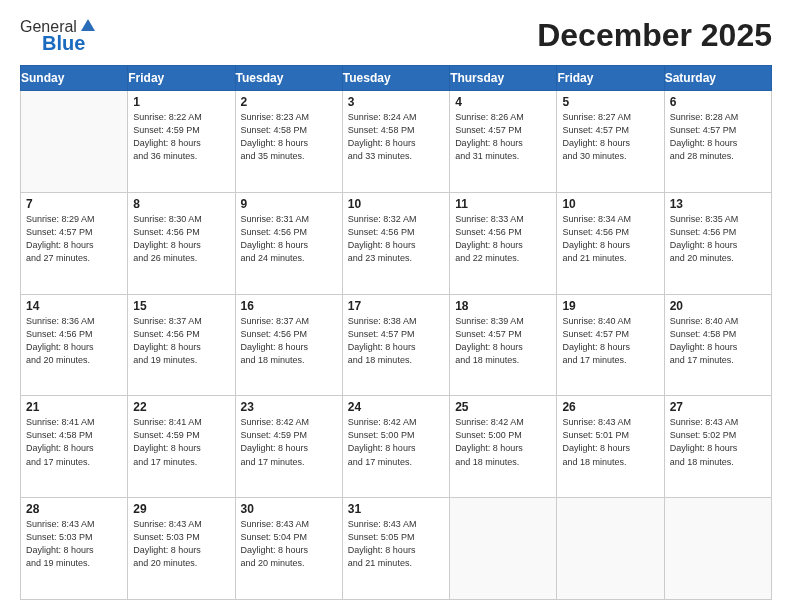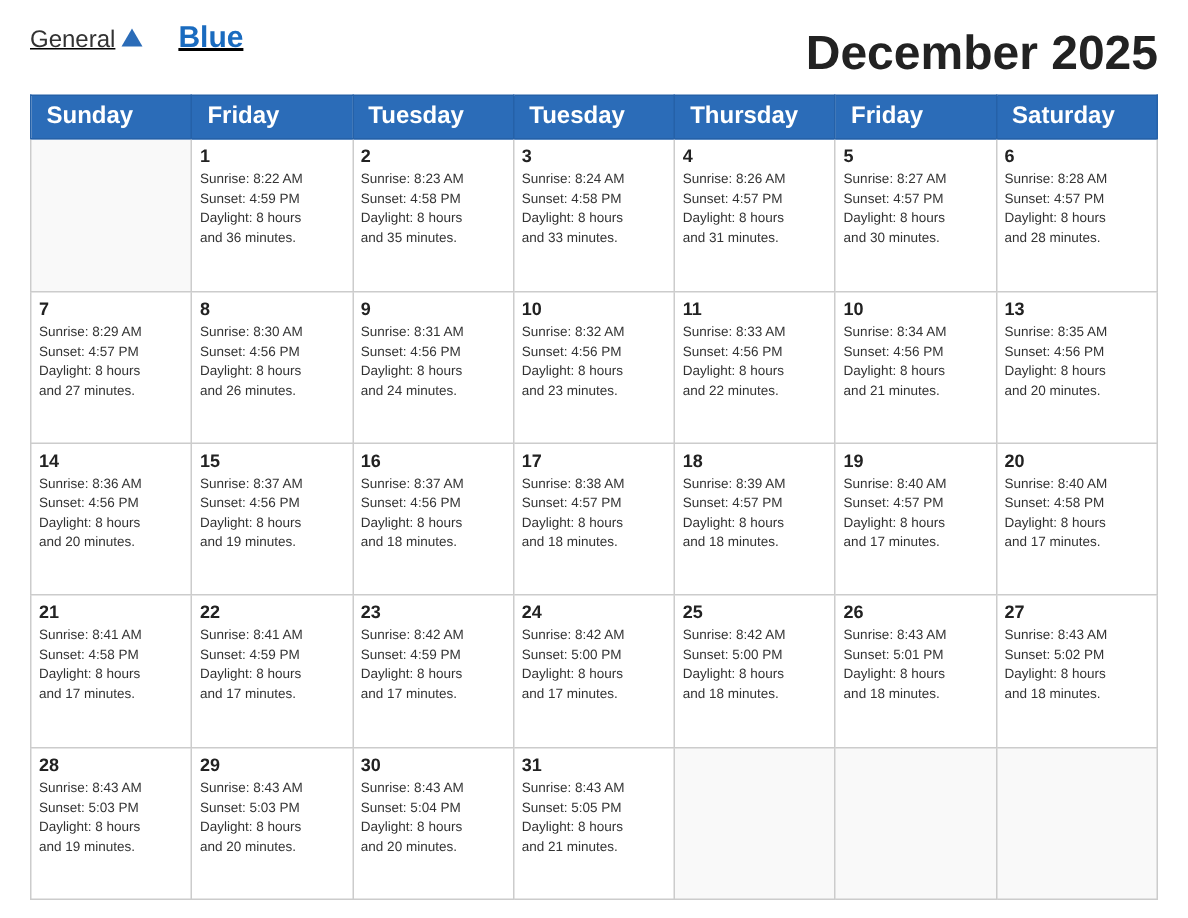--- a/index.html
+++ b/index.html
@@ -18,23 +18,22 @@
       flex-direction: column;
     }
     .header {
       display: flex;
       justify-content: space-between;
       align-items: flex-start;
       margin-bottom: 10px;
     }
     .logo {
       display: flex;
-      flex-direction: row;
+      flex-direction: column;
       align-items: flex-start;
-      text-decoration: underline;
     }
     .logo-general { color: #333; }
     .logo-blue { color: #1a6bbf; }
     .title-block {
       text-align: left;
     }
     .month-title {
       font-size: 32px;
       font-weight: bold;
       color: #222;
@@ -47,24 +46,24 @@
     .calendar {
       flex: 1;
       border: 1px solid #ccc;
       border-collapse: collapse;
       width: 100%;
       table-layout: fixed;
     }
     .calendar th {
       background: #2b6cb8;
       color: #fff;
-      font-size: 16px;
+      font-size: 12px;
       font-weight: bold;
       text-align: left;
-      padding: 5px 10px;
+      padding: 5px 0;
       border: 1px solid #2561a8;
     }
     .calendar td {
       border: 1px solid #ccc;
       vertical-align: top;
       padding: 4px 5px;
       font-size: 9.5px;
       color: #333;
       height: 88px;
     }

